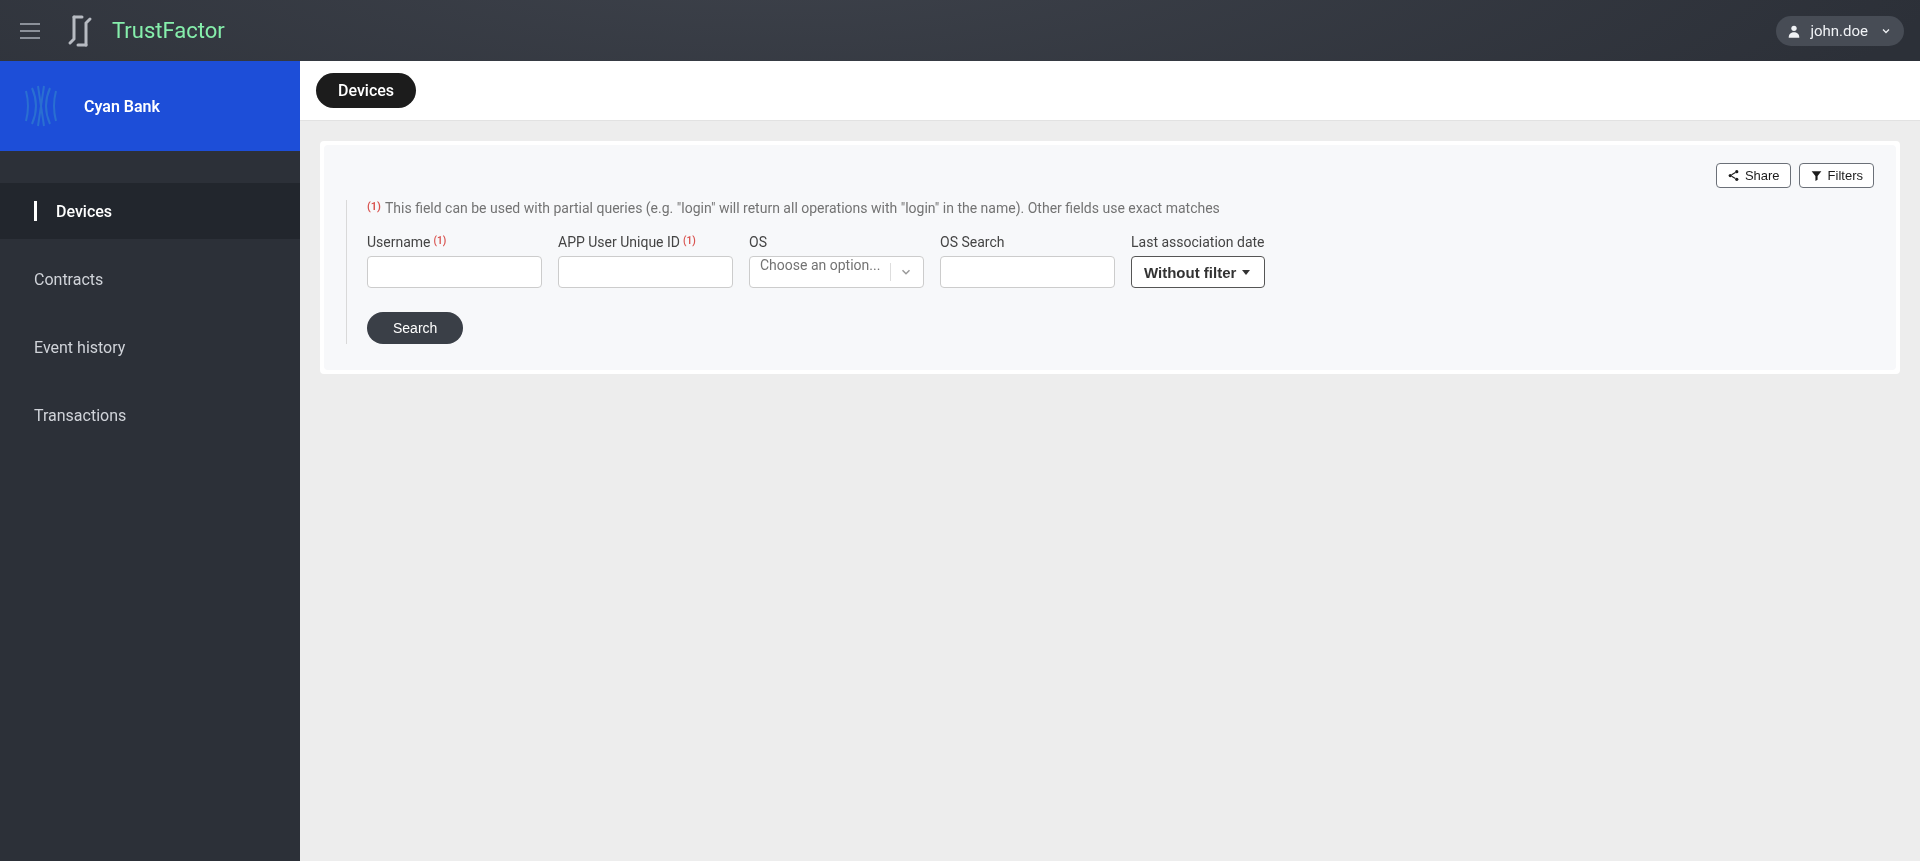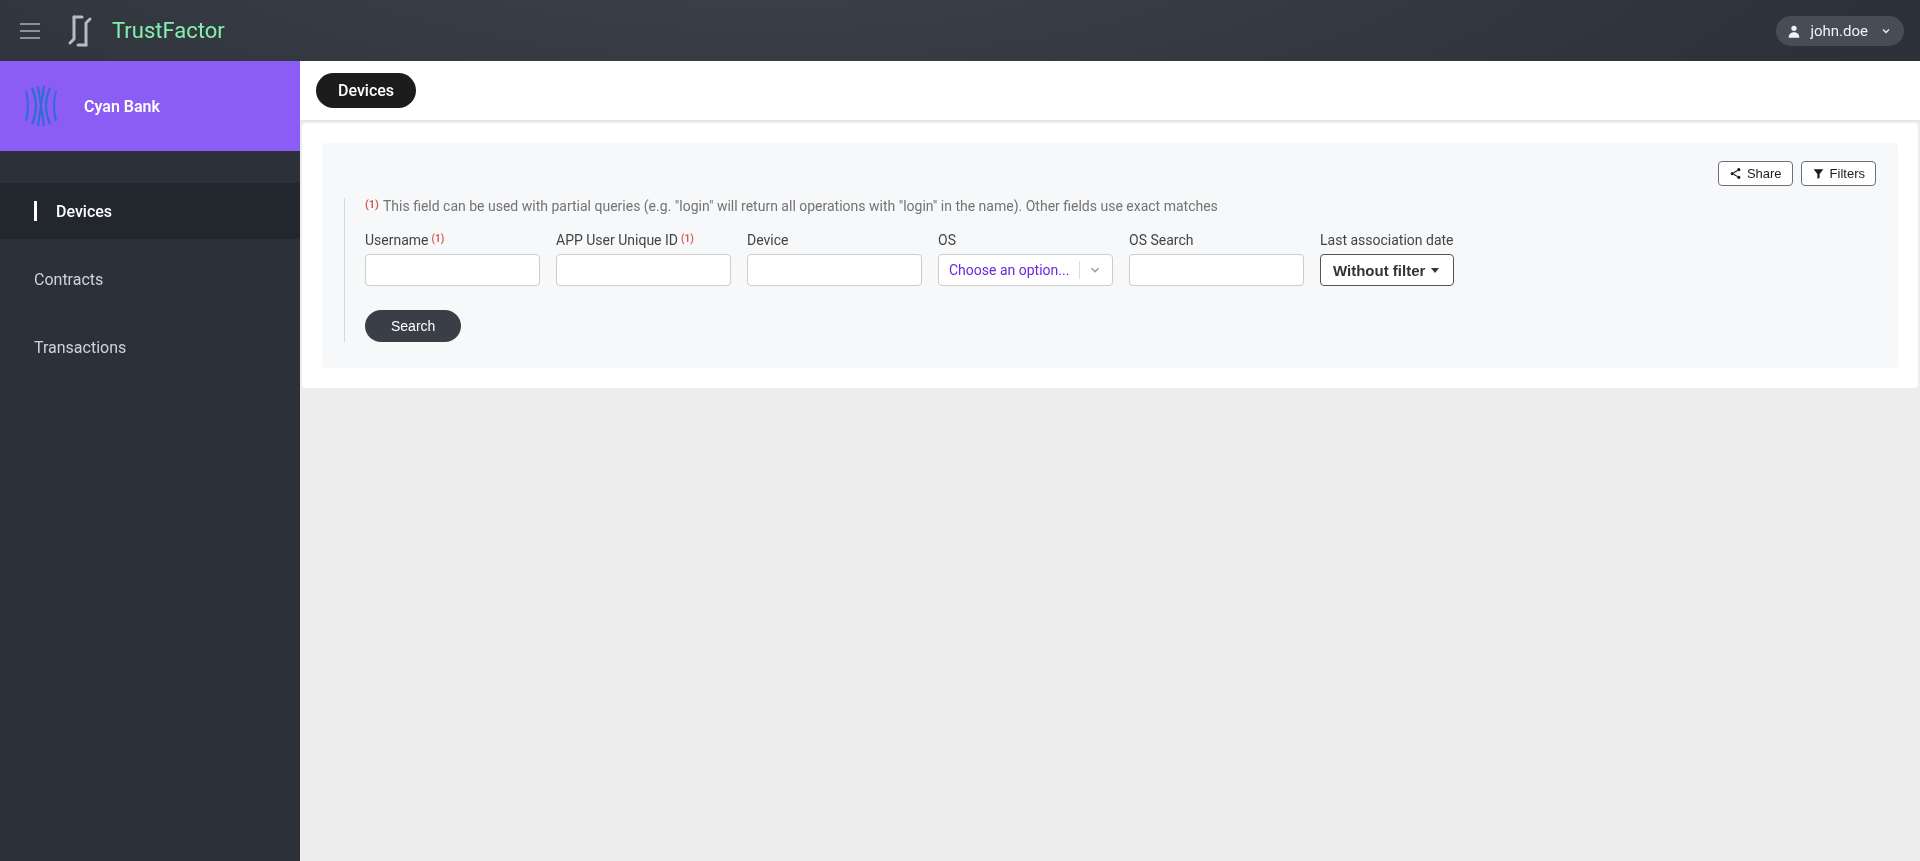--- a/index.html
+++ b/index.html
@@ -101,21 +101,21 @@
       color: #fff;
       flex-shrink: 0;
       display: flex;
       flex-direction: column;
     }
     .org-block {
       display: flex;
       align-items: center;
       gap: 18px;
       padding: 20px 16px;
-      background: #8b5cf6;
+      background: #1d4ed8;
     }
     .org-logo {
       width: 50px;
       height: 50px;
       display: flex;
       align-items: center;
       justify-content: center;
     }
     .org-name {
       font-size: 16px;
@@ -172,24 +172,24 @@
     .page-tab-pill {
       display: inline-block;
       background: #1c1c1c;
       color: #fff;
       border-radius: 20px;
       padding: 8px 22px;
       font-size: 16px;
       font-weight: 500;
     }
     .panel {
-      margin: 2px;
-      background: #fff;
-      border-radius: 4px;
-      padding: 20px;
+      margin: 20px;
+      background: #fff;
+      border-radius: 4px;
+      padding: 4px;
     }
     .filter-box {
       background: #f7f8fa;
       border-radius: 4px;
       padding: 18px 22px 26px 22px;
       position: relative;
     }
     .filter-actions {
       display: flex;
       justify-content: flex-end;
@@ -267,26 +267,25 @@
       background: #fff;
     }
     .w-175 { width: 175px; }
     .select-wrap {
       height: 32px;
       width: 175px;
       border: 1px solid #ccc;
       border-radius: 4px;
       background: #fff;
       display: flex;
-      align-items: center;
       justify-content: space-between;
       padding: 0 10px;
       cursor: pointer;
       font-size: 14px;
-      color: #6d28d9;
+      color: #737373;
     }
     .select-wrap .sep-chevron {
       display: flex;
       align-items: center;
       gap: 8px;
     }
     .select-wrap .vsep {
       width: 1px;
       height: 18px;
       background: #ddd;
@@ -371,20 +370,23 @@
       </div>
       <div class="org-name">Cyan Bank</div>
     </div>
     <div class="sidebar-gap"></div>
     <ul class="nav-list">
       <li class="nav-item active">
         <span>Devices</span>
       </li>
       <li class="nav-item">
         <span>Contracts</span>
+      </li>
+      <li class="nav-item">
+        <span>Event history</span>
       </li>
       <li class="nav-item">
         <span>Transactions</span>
       </li>
     </ul>
   </aside>
 
   <main class="content">
     <div class="page-tab-bar">
       <span class="page-tab-pill">Devices</span>
@@ -427,26 +429,20 @@
             </div>
 
             <div class="field-group">
               <label class="field-label">
                 <span>APP User Unique ID</span>
                 <span class="sup">(1)</span>
               </label>
               <input type="text" class="text-input w-175" value="" style="">
             </div>
 
-            <div class="field-group">
-              <label class="field-label">
-                <span>Device</span>
-              </label>
-              <input type="text" class="text-input w-175" value="" style="">
-            </div>
 
             <div class="field-group">
               <label class="field-label">
                 <span>OS</span>
               </label>
               <div class="select-wrap">
                 <span>Choose an option...</span>
                 <span class="sep-chevron">
                   <span class="vsep"></span>
                   <svg width="14" height="14" viewBox="0 0 24 24" fill="none" stroke="#999" stroke-width="2.5">

